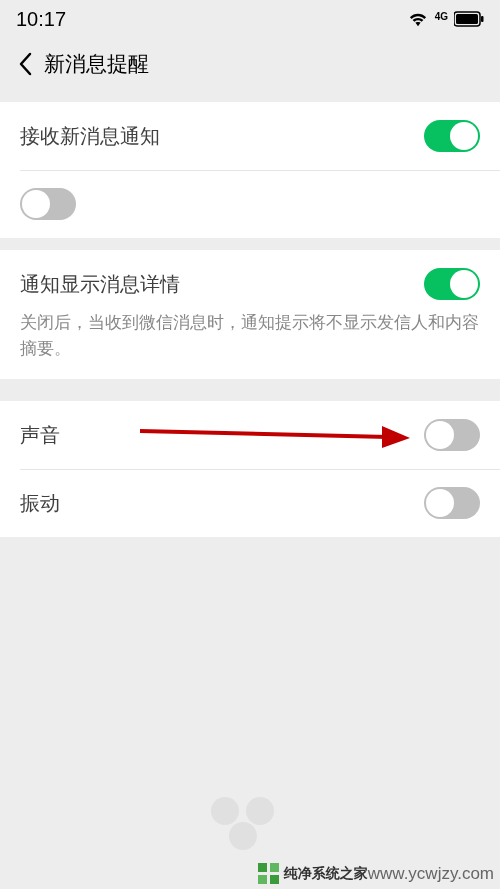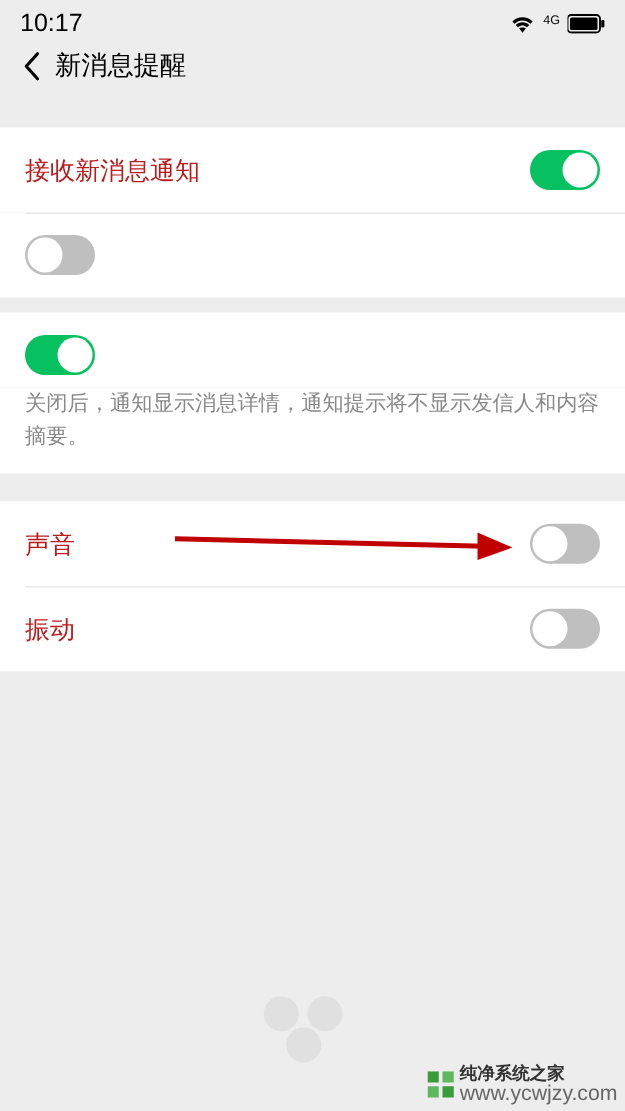--- a/index.html
+++ b/index.html
@@ -26,21 +26,21 @@
       color: #000;
     }
     .status-icons {
       display: flex;
       align-items: center;
       gap: 6px;
     }
     .header {
       height: 52px;
       display: flex;
-      align-items: flex-start;
+      align-items: center;
       padding: 0 10px;
       background: #ededed;
     }
     .back-chevron {
       width: 30px;
       height: 30px;
       display: flex;
       align-items: center;
       justify-content: center;
     }
@@ -66,21 +66,21 @@
       content: '';
       position: absolute;
       top: 0;
       left: 20px;
       right: 0;
       height: 1px;
       background: #e5e5e5;
     }
     .row-label {
       font-size: 20px;
-      color: #b91c1c;
+      color: #404040;
     }
     .toggle {
       width: 56px;
       height: 32px;
       border-radius: 16px;
       position: relative;
       flex-shrink: 0;
     }
     .toggle.on { background: #07c160; }
     .toggle.off { background: #bfbfbf; }
@@ -126,36 +126,36 @@
       right: 6px;
       display: flex;
       align-items: center;
       gap: 4px;
       font-size: 13px;
       color: #333;
       background: rgba(255,255,255,0.0);
     }
     .wm-box {
       display:flex;
-      flex-direction:column;
-      align-items:flex-start;
+      flex-direction:row;
+      align-items:center;
       line-height:1.1;
     }
     .wm-small { font-size: 17px; color:#666;}
   </style>
 </head>
 <body>
 
 <div class="status-bar">
   <span class="status-time">10:17</span>
   <div class="status-icons">
     <svg width="22" height="18" viewBox="0 0 24 20">
         <path d="M12 18 L9 14 C10 13 14 13 15 14 Z M6 11 C9 8 15 8 18 11 L16 13 C13.5 11 10.5 11 8 13 Z M3 8 C8 3 16 3 21 8 L19 10 C15 6 9 6 5 10 Z" fill="#000"></path>
       </svg>
-    <span style="font-size:10px;font-weight:400;line-height:1;position:relative;top:-2px;"><span>4G</span></span>
+    <span style="font-size:10px;font-weight:700;line-height:1;position:relative;top:-2px;"><span>4G</span></span>
     <svg width="30" height="16" viewBox="0 0 30 16">
         <rect x="0" y="1" width="26" height="14" rx="3" fill="none" stroke="#000" stroke-width="1.5"></rect>
         <rect x="2" y="3" width="22" height="10" rx="1.5" fill="#000"></rect>
         <rect x="27" y="5" width="2.5" height="6" rx="1" fill="#000"></rect>
       </svg>
   </div>
 </div>
 
 <div class="header">
   <div class="back-chevron">
@@ -172,24 +172,25 @@
   <span class="row-label">接收新消息通知</span>
   <div class="toggle on"></div>
 </div>
 <div class="row">
   <div class="toggle off"></div>
 </div>
 
 <div class="section-gap"></div>
 
 <div class="row" style="padding-bottom:10px;">
+  <span class="row-label">通知显示消息详情</span>
   <div class="toggle on"></div>
 </div>
 <div class="desc-block">
-  <div class="desc-text">关闭后，通知显示消息详情，通知提示将不显示发信人和内容摘要。</div>
+  <div class="desc-text">关闭后，当收到微信消息时，通知提示将不显示发信人和内容摘要。</div>
 </div>
 
 <div class="section-gap" style="height:22px;"></div>
 
 <div class="row">
   <span class="row-label">声音</span>
   <div class="toggle off"></div>
 </div>
 <div class="row">
   <span class="row-label">振动</span>

